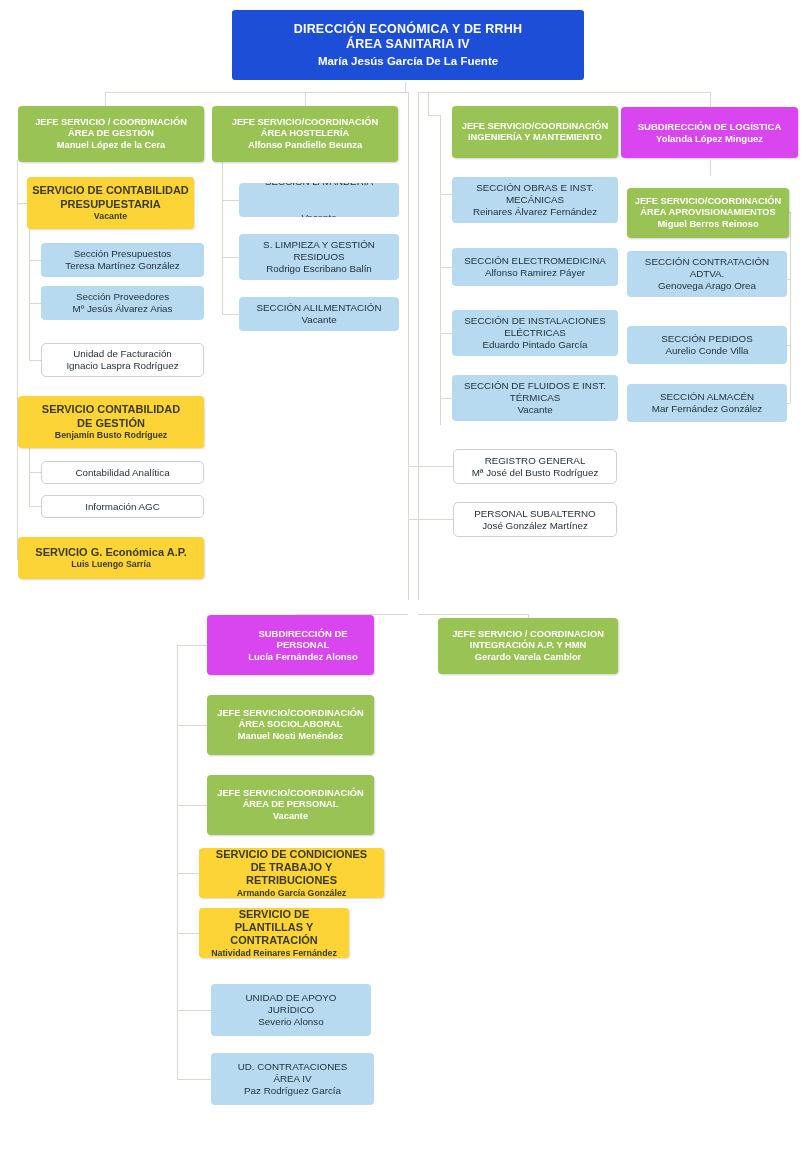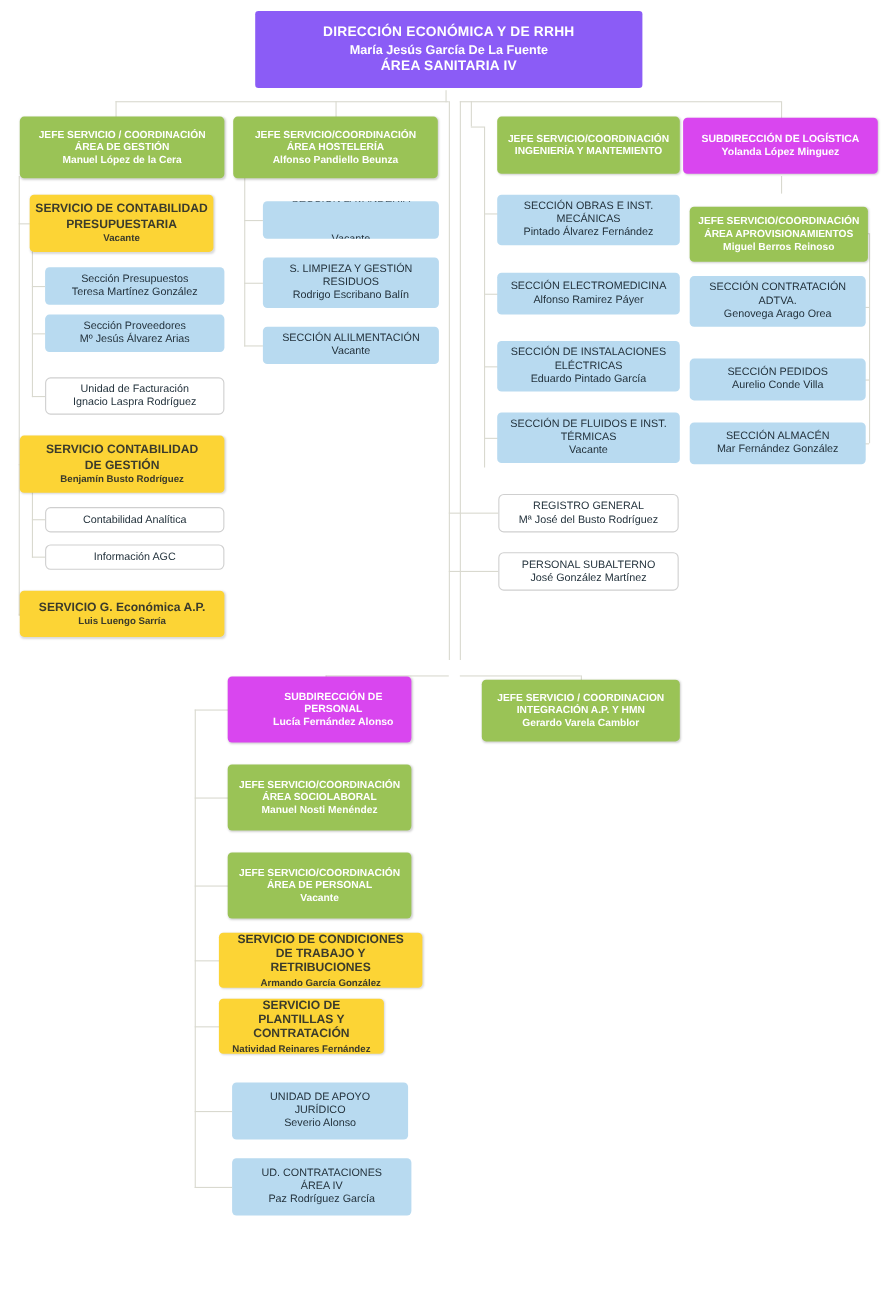--- a/index.html
+++ b/index.html
@@ -29,21 +29,21 @@
     align-items:center;
     justify-content:center;
     text-align:center;
     line-height:1.22;
     padding:3px 5px;
     overflow:hidden;
   }
   .box .t{display:block;width:100%;}
 
   .root{
-    background:#8b5cf6;
+    background:#1d4ed8;
     color:#ffffff;
     border-radius:3px;
   }
   .root .t1,.root .t2{font-size:12.5px;font-weight:bold;letter-spacing:.2px;}
   .root .t3{font-size:11.5px;font-weight:bold;margin-top:2px;}
 
   .teal{
     background:#d946ef;
     color:#ffffff;
     box-shadow:1px 1px 2px rgba(0,0,0,.18);
@@ -146,22 +146,22 @@
   <div class="ln lnh" style="left:177px;top:645px;width:32px;"></div>
   <div class="ln lnh" style="left:177px;top:725px;width:32px;"></div>
   <div class="ln lnh" style="left:177px;top:805px;width:32px;"></div>
   <div class="ln lnh" style="left:177px;top:873px;width:32px;"></div>
   <div class="ln lnh" style="left:177px;top:933px;width:32px;"></div>
   <div class="ln lnh" style="left:177px;top:1010px;width:34px;"></div>
   <div class="ln lnh" style="left:177px;top:1079px;width:34px;"></div>
 
   <div class="box root" style="left:232px;top:10px;width:352px;height:70px;">
     <span class="t t1">DIRECCIÓN ECONÓMICA Y DE RRHH</span>
+    <span class="t t2">ÁREA SANITARIA IV</span>
     <span class="t t3">María Jesús García De La Fuente</span>
-    <span class="t t2">ÁREA SANITARIA IV</span>
   </div>
 
   <div class="box green" style="left:18px;top:106px;width:186px;height:56px;">
     <span class="t t1">JEFE SERVICIO / COORDINACIÓN</span>
     <span class="t t2">ÁREA DE GESTIÓN</span>
     <span class="t t3">Manuel López de la Cera</span>
   </div>
 
   <div class="box yellow" style="left:27px;top:177px;width:167px;height:52px;">
     <span class="t t1">SERVICIO DE CONTABILIDAD</span>
@@ -226,21 +226,21 @@
   </div>
 
   <div class="box green" style="left:452px;top:106px;width:166px;height:52px;">
     <span class="t t1">JEFE SERVICIO/COORDINACIÓN</span>
     <span class="t t2">INGENIERÍA Y MANTEMIENTO</span>
   </div>
 
   <div class="box blue" style="left:452px;top:177px;width:166px;height:46px;">
     <span class="t t1">SECCIÓN OBRAS E INST.</span>
     <span class="t t2">MECÁNICAS</span>
-    <span class="t t3">Pintado Álvarez Fernández</span>
+    <span class="t t3">Reinares Álvarez Fernández</span>
   </div>
 
   <div class="box blue" style="left:452px;top:248px;width:166px;height:38px;">
     <span class="t t1">SECCIÓN ELECTROMEDICINA</span>
     <span class="t t3">Alfonso Ramirez Páyer</span>
   </div>
 
   <div class="box blue" style="left:452px;top:310px;width:166px;height:46px;">
     <span class="t t1">SECCIÓN DE INSTALACIONES</span>
     <span class="t t2">ELÉCTRICAS</span>

